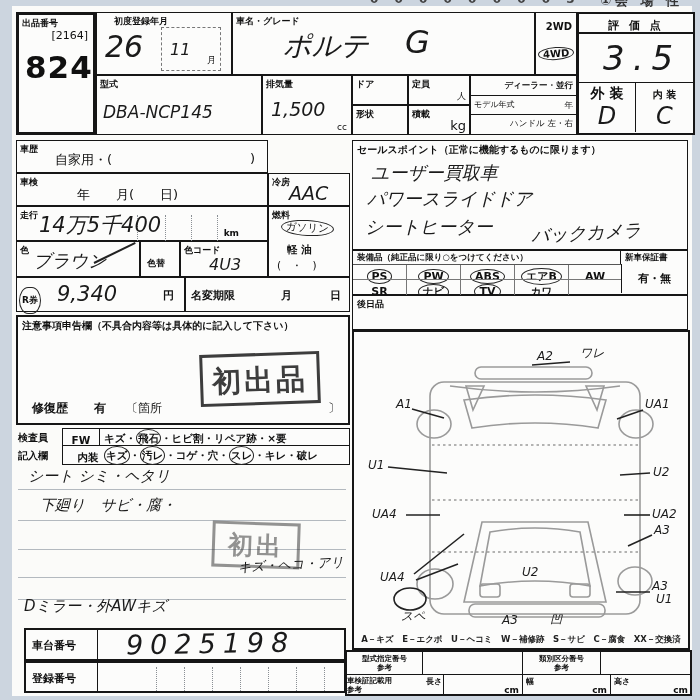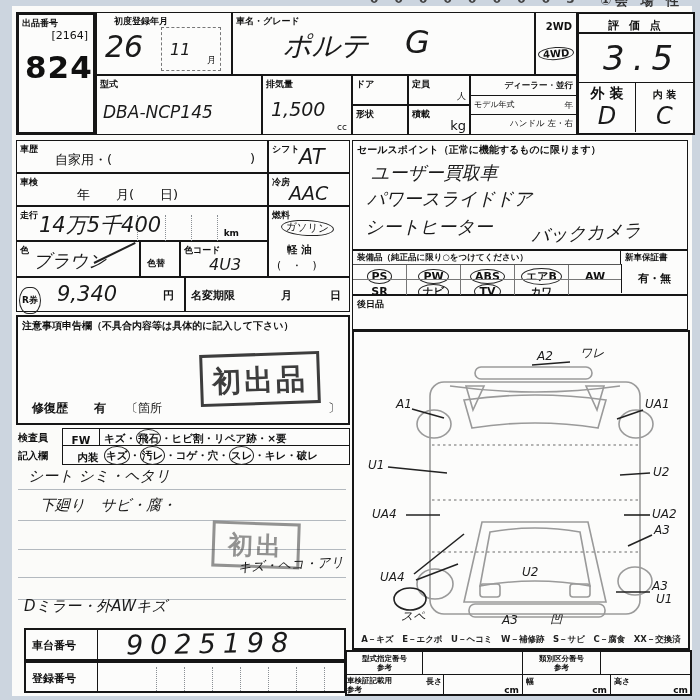--- a/index.html
+++ b/index.html
@@ -120,24 +120,20 @@
     <div class="cell" style="left:50%;top:88px;width:50%;height:30px;text-align:center;">
       <span class="hw" style="position:static;font-size:24px;">C</span>
     </div>
   </div>
 
   <div class="box" style="left:16px;top:140px;width:252px;height:33px;">
     <div class="lbl" style="left:3px;top:2px;">車歴</div>
     <div class="txt" style="left:38px;top:10px;font-size:13px;">自家用・(</div>
     <div class="txt" style="right:12px;top:10px;font-size:13px;">)</div>
   </div>
-  <div class="box" style="left:268px;top:140px;width:82px;height:33px;">
-    <div class="lbl" style="left:3px;top:2px;">シフト</div>
-    <div class="hw" style="left:30px;top:4px;font-size:21px;">AT</div>
-  </div>
 
   <div class="box" style="left:16px;top:173px;width:252px;height:33px;">
     <div class="lbl" style="left:3px;top:2px;">車検</div>
     <div class="txt" style="left:60px;top:12px;font-size:13px;">年　　月(　　日)</div>
   </div>
   <div class="box" style="left:268px;top:173px;width:82px;height:33px;">
     <div class="lbl" style="left:3px;top:2px;">冷房</div>
     <div class="hw" style="left:20px;top:8px;font-size:19px;">AAC</div>
   </div>
 

